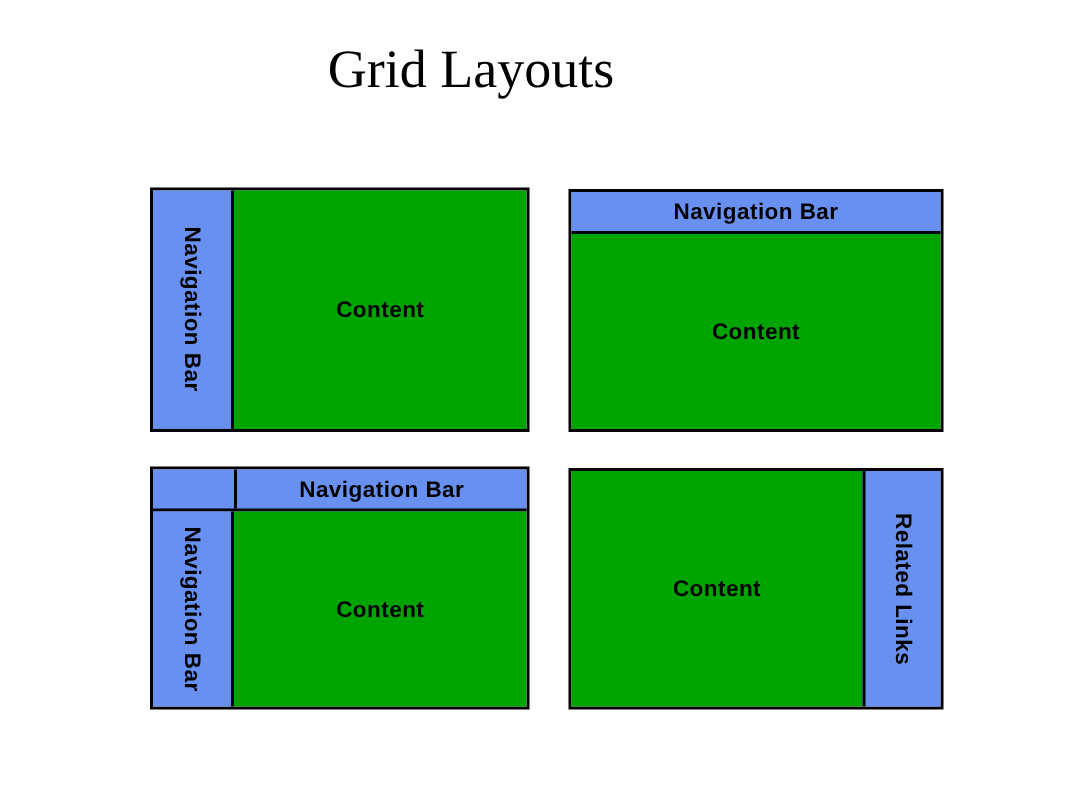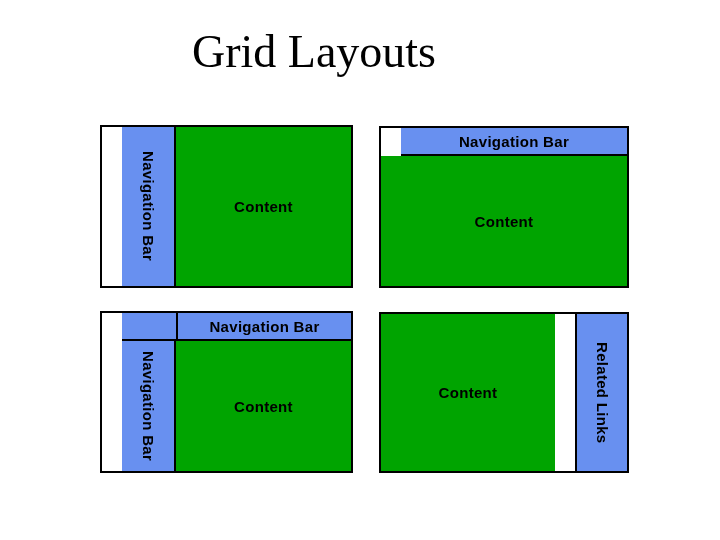--- a/index.html
+++ b/index.html
@@ -2,33 +2,33 @@
 <html style="--background: #FFFFFF; --nav_bar: #6890F0; --content: #00A400; --border: #000000; --text: #000000;"><head>
 <meta charset="utf-8">
 <style>
   html,body{margin:0;padding:0;background:#ffffff;}
   .slide{
     position:relative;width:720px;height:540px;background:var(--background,#ffffff);
     font-family:"Liberation Sans",sans-serif;overflow:hidden;
   }
   .title{
     position:absolute;left:0;top:26px;width:628px;text-align:center;
-    font-family:"Liberation Serif",serif;font-size:46px;font-weight:normal;
+    font-family:"Liberation Serif",serif;font-size:36px;font-weight:normal;
     color:var(--text,#000000);line-height:1.15;
   }
   .quad{
     position:absolute;box-sizing:border-box;border:2px solid var(--border,#000000);
     display:flex;
   }
   .quad-tl{left:100px;top:125px;width:253px;height:163px;flex-direction:row;}
   .quad-tr{left:379px;top:126px;width:250px;height:162px;flex-direction:column;}
   .quad-bl{left:100px;top:311px;width:253px;height:162px;flex-direction:column;}
   .quad-br{left:379px;top:312px;width:250px;height:161px;flex-direction:row;}
   .cell{display:flex;align-items:center;justify-content:center;box-sizing:border-box;}
-  .nav{background:var(--nav_bar,#6890F0);margin-left:20px;}
+  .nav{background:var(--nav_bar,#6890F0);}
   .content{background:var(--content,#00A400);flex:1;}
   .label{
     font-size:15px;font-weight:bold;color:var(--text,#000000);
     white-space:nowrap;letter-spacing:0.3px;
   }
   .vtext{writing-mode:vertical-rl;}
   .nav-left{width:54px;border-right:2px solid var(--border,#000000);}
   .nav-top{height:28px;border-bottom:2px solid var(--border,#000000);}
   .nav-right{width:52px;border-left:2px solid var(--border,#000000);}
   .bl-topbar{height:26px;border-bottom:2px solid var(--border,#000000);display:flex;flex-direction:row;}

